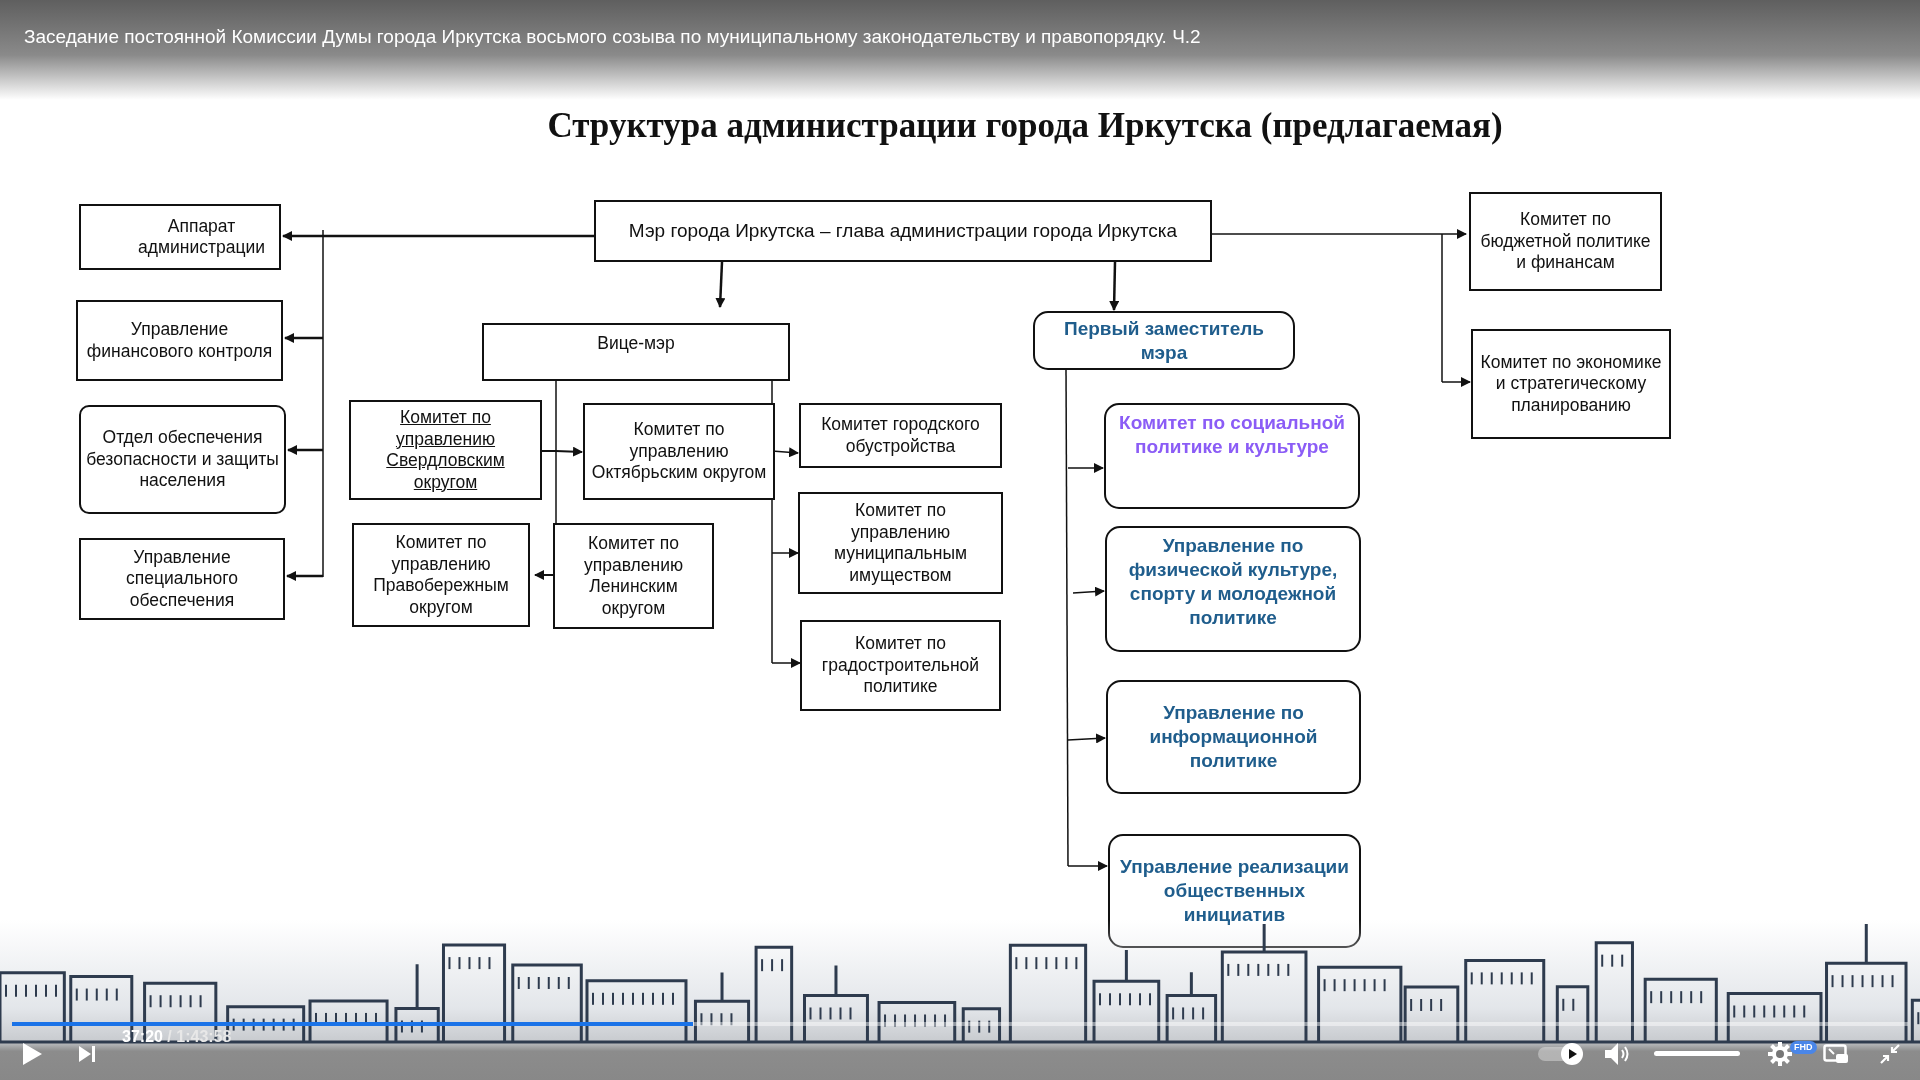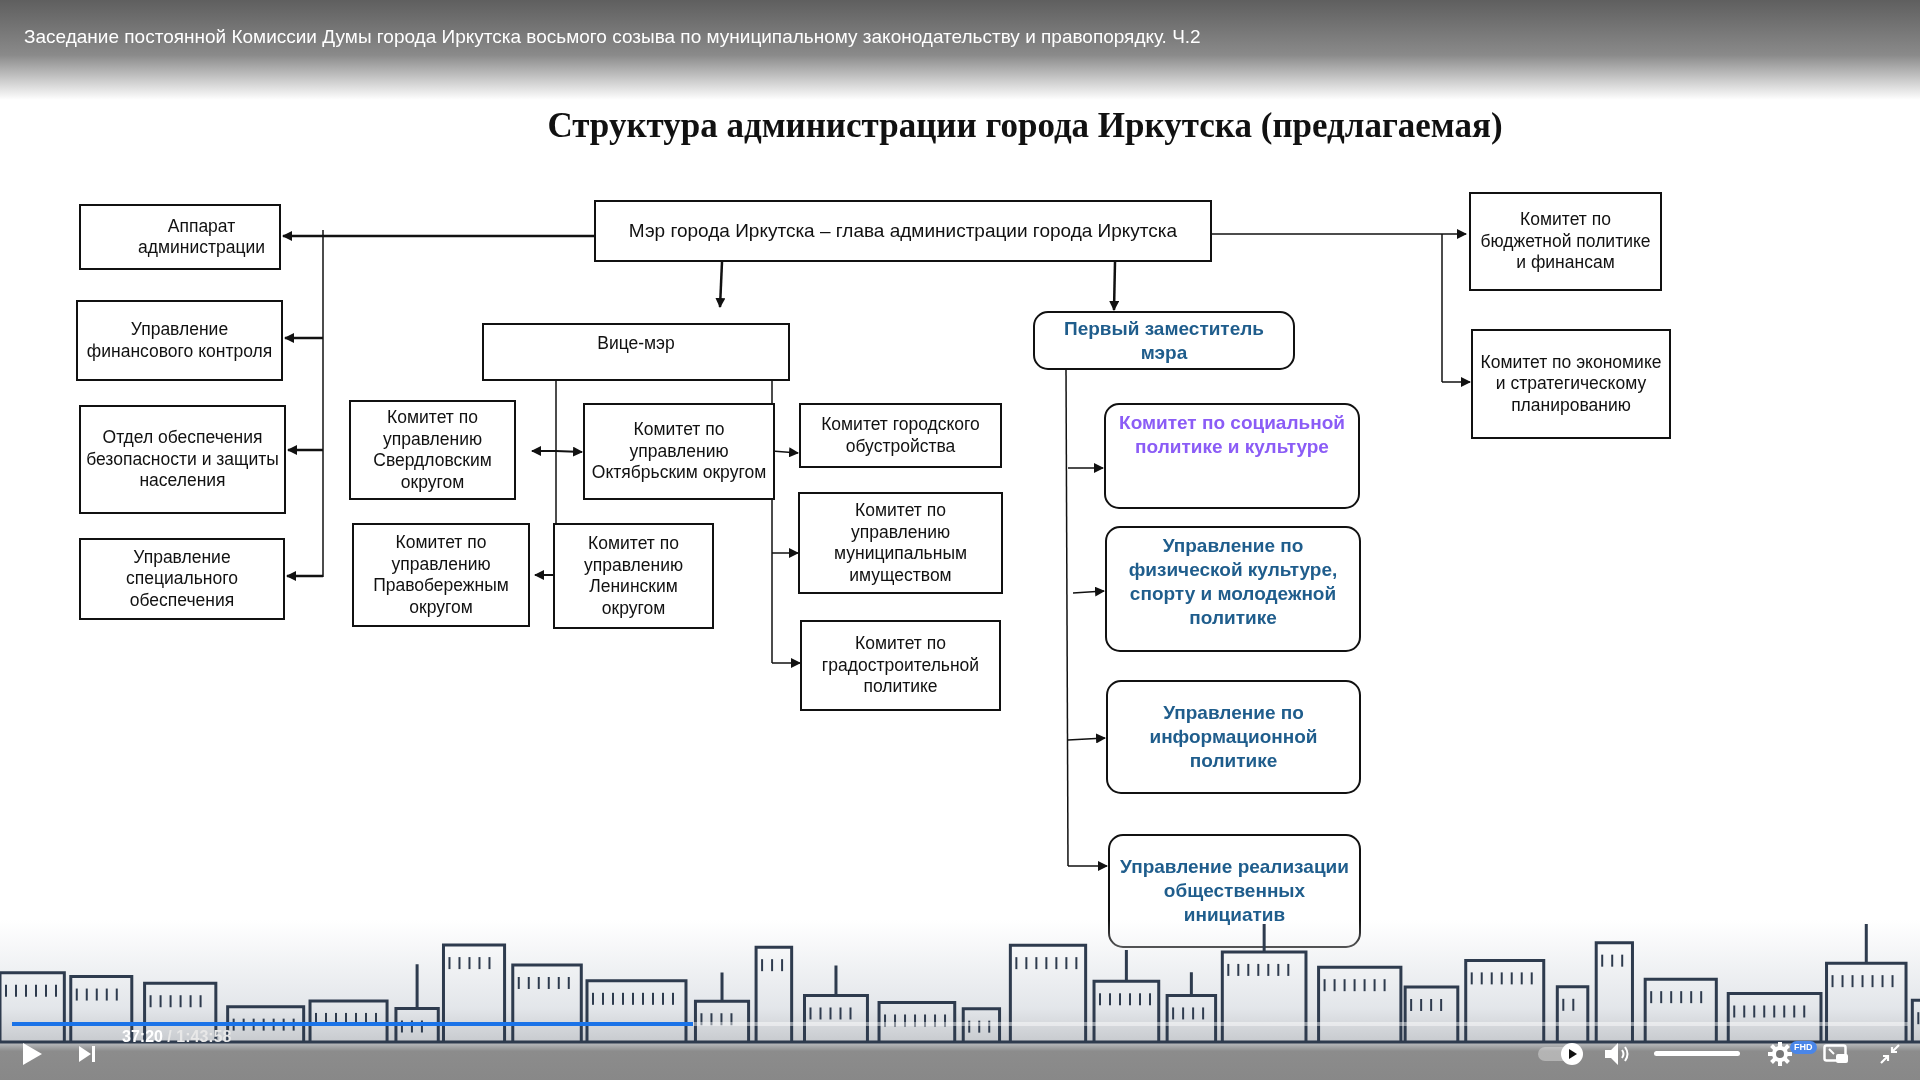--- a/index.html
+++ b/index.html
@@ -104,32 +104,32 @@
   <div class="box" style="left:594px;top:200px;width:618px;height:62px;font-size:19px;">
     <span>Мэр города Иркутска – глава администрации города Иркутска</span>
   </div>
 
   <div class="box" style="left:79px;top:204px;width:202px;height:66px;padding-left:47px;">
     <span>Аппарат администрации</span>
   </div>
   <div class="box" style="left:76px;top:300px;width:207px;height:81px;">
     <span>Управление финансового контроля</span>
   </div>
-  <div class="box" style="left:79px;top:405px;width:207px;height:109px;">
+  <div class="box" style="left:79px;top:405px;width:207px;height:109px;border-radius:10px;">
     <span>Отдел обеспечения безопасности и защиты населения</span>
   </div>
   <div class="box" style="left:79px;top:538px;width:206px;height:82px;">
     <span>Управление специального обеспечения</span>
   </div>
 
   <div class="box top-align" style="left:482px;top:323px;width:308px;height:58px;">
     <span>Вице-мэр</span>
   </div>
 
-  <div class="box" style="left:349px;top:400px;width:167px;height:100px;">
+  <div class="box" style="left:349px;top:400px;width:193px;height:100px;text-decoration:underline;">
     <span>Комитет по управлению Свердловским округом</span>
   </div>
   <div class="box" style="left:583px;top:403px;width:192px;height:97px;">
     <span>Комитет по управлению Октябрьским округом</span>
   </div>
   <div class="box" style="left:352px;top:523px;width:178px;height:104px;">
     <span>Комитет по управлению Правобережным округом</span>
   </div>
   <div class="box" style="left:553px;top:523px;width:161px;height:106px;justify-content:center;">
     <span>Комитет по управлению Ленинским округом</span>

